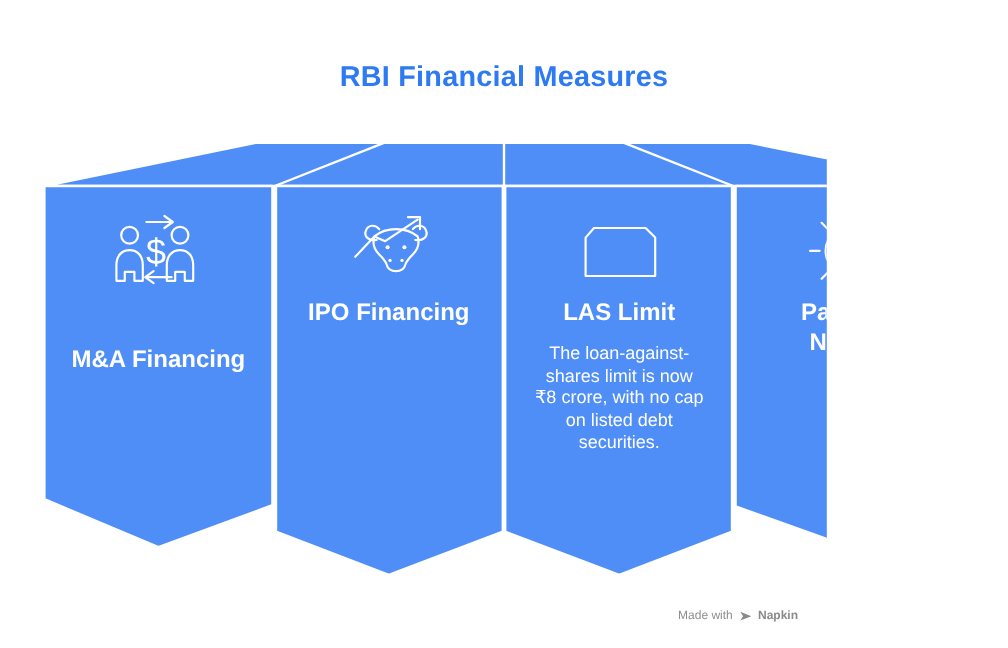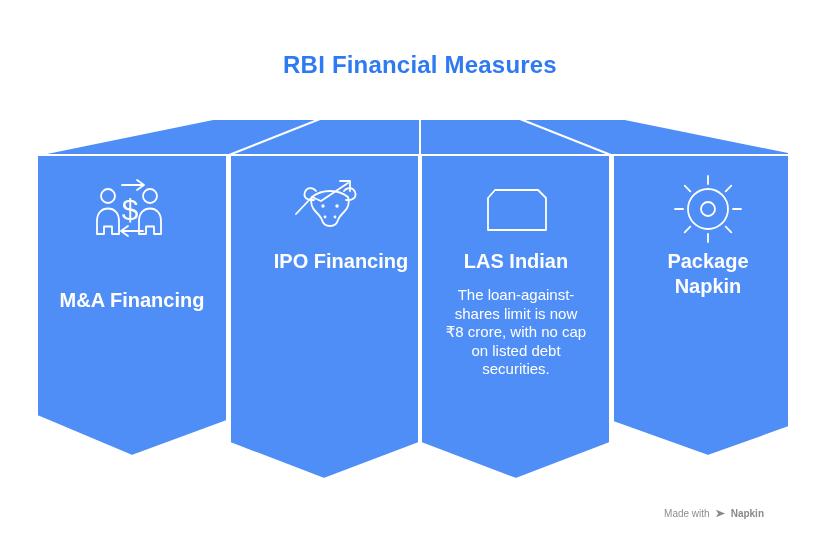--- a/index.html
+++ b/index.html
@@ -1,17 +1,17 @@
 <!DOCTYPE html>
 <html><head>
 <meta charset="utf-8">
 <style>
   html,body { margin:0; padding:0; background:#ffffff; }
   .stage {
-    position:relative; width:788px; height:540px; overflow:hidden;
+    position:relative; width:689px; height:540px; overflow:hidden;
     background:#ffffff;
     font-family:"Liberation Sans","DejaVu Sans",sans-serif;
   }
   .main-title {
     position:absolute; top:51px; left:0; width:840px;
     margin:0; text-align:center;
     font-size:24px; font-weight:700; letter-spacing:0.2px;
     color:#2e7af2;
   }
   svg.art { position:absolute; inset:0; }
@@ -21,21 +21,21 @@
   }
   .panel-text h2 {
     margin:0 auto; font-size:20px; line-height:25px; font-weight:700;
     white-space:pre-line;
   }
   .panel-text p {
     margin:12px auto 0 auto; font-size:15px; line-height:18.5px; font-weight:400;
     white-space:pre-line;
   }
   .pt-1 { left:37px;margin-top:39px; }
-  .pt-2 { left:246px; }
+  .pt-2 { left:229px; }
   .pt-3 { left:421px; }
   .pt-4 { left:613px; }
   .watermark {
     position:absolute; right:24px; bottom:21px;
     display:flex; align-items:flex-end; gap:5px;
     font-size:10px; color:#8e8e8e;
   }
   .watermark .brand { font-weight:700; color:#8a8a8a; }
 </style>
 </head>
@@ -103,21 +103,21 @@
     </g>
   </svg>
 
   <div class="panel-text pt-1">
     <h2>M&amp;A Financing</h2>
   </div>
   <div class="panel-text pt-2">
     <h2>IPO Financing</h2>
   </div>
   <div class="panel-text pt-3">
-    <h2>LAS Indian</h2>
+    <h2>LAS Limit</h2>
     <p>The loan-against-
 shares limit is now
 ₹8 crore, with no cap
 on listed debt
 securities.</p>
   </div>
   <div class="panel-text pt-4">
     <h2 style="max-width:120px;">Package Napkin</h2>
   </div>
 

